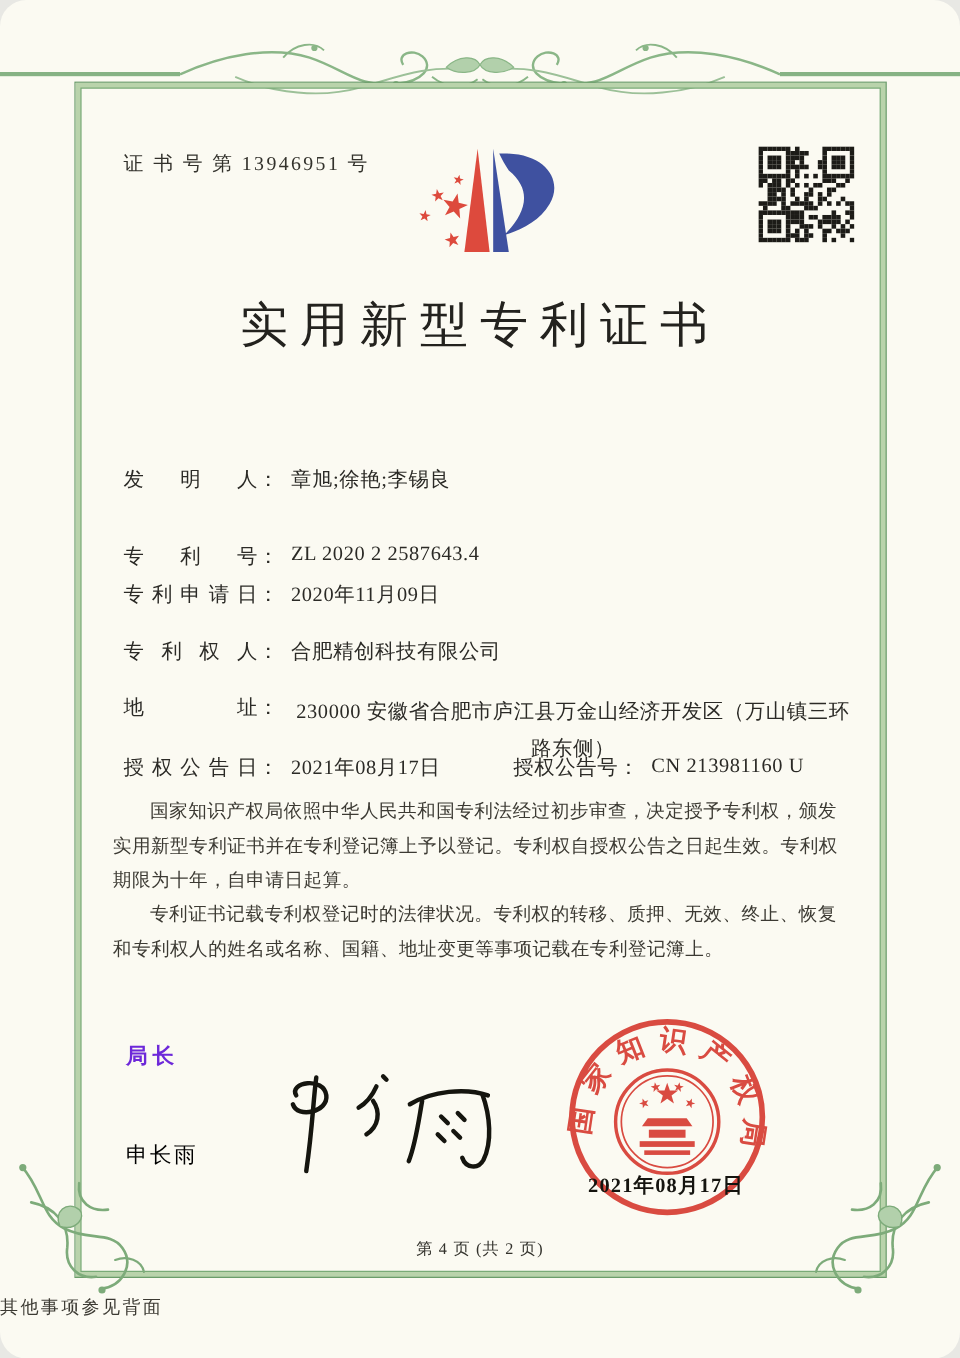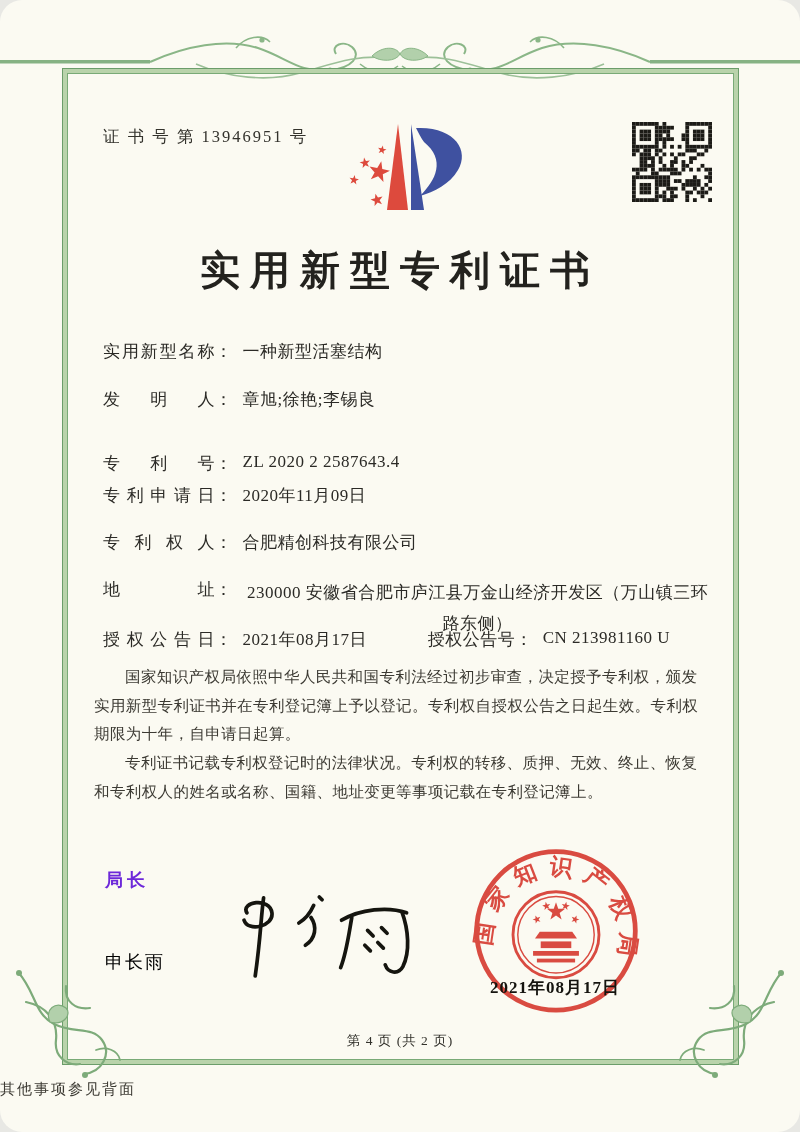--- a/index.html
+++ b/index.html
@@ -5,21 +5,21 @@
   html,body{margin:0;padding:0;background:#e8e8e4;}
   .page{position:relative;width:800px;height:1132px;background:#fbfaf2;overflow:hidden;
         font-family:"Liberation Serif","DejaVu Serif",serif;color:#2b2a26;border-radius:22px;}
   .abs{position:absolute;}
   
   .frame{position:absolute;left:62px;top:68px;width:675px;height:995px;
          border:1px solid #6b9d6a;
          box-shadow: inset 0 0 0 4px #b9d3ab, inset 0 0 0 5px #79aa77;}
   .cert-no{position:absolute;left:103px;top:126px;font-size:16.5px;letter-spacing:2px;color:#33322c;}
   .title{position:absolute;left:0;top:243px;width:100%;text-align:center;
-         font-size:40px;font-weight:bold;letter-spacing:10px;color:#23221e;}
+         font-size:40px;font-weight:normal;letter-spacing:10px;color:#23221e;}
   .row{position:absolute;left:103px;font-size:17px;letter-spacing:0.5px;white-space:nowrap;}
   .f-label{display:inline-block;width:112px;text-align:justify;text-align-last:justify;vertical-align:top;}
   .f-colon{vertical-align:top;}
   .f-value{margin-left:10px;vertical-align:top;}
   .addr{white-space:normal;}
   .addr .f-value{display:inline-block;width:470px;line-height:1.8;text-align:center;}
   .grant-group2{margin-left:56px;}
   .paras{position:absolute;left:94px;top:663px;width:618px;font-size:15.5px;
          line-height:1.85;color:#3c3a33;letter-spacing:0.4px;}
   .paras p{margin:0;text-indent:2em;}
@@ -306,23 +306,20 @@
       <rect x="32" y="80" width="4" height="4" fill="#1c1b17"></rect>
       <rect x="36" y="80" width="4" height="4" fill="#1c1b17"></rect>
       <rect x="40" y="80" width="4" height="4" fill="#1c1b17"></rect>
       <rect x="56" y="80" width="4" height="4" fill="#1c1b17"></rect>
       <rect x="64" y="80" width="4" height="4" fill="#1c1b17"></rect>
       <rect x="80" y="80" width="4" height="4" fill="#1c1b17"></rect>
     </svg>
 
   <div class="title">实用新型专利证书</div>
 
-  <div class="row" style="top:340px">
-    <span class="f-label">实用新型名称</span><span class="f-colon">：</span><span class="f-value">一种新型活塞结构</span>
-  </div>
   <div class="row" style="top:388px">
     <span class="f-label">发明人</span><span class="f-colon">：</span><span class="f-value">章旭;徐艳;李锡良</span>
   </div>
   <div class="row" style="top:452px">
     <span class="f-label">专利号</span><span class="f-colon">：</span><span class="f-value">ZL 2020 2 2587643.4</span>
   </div>
   <div class="row" style="top:484px">
     <span class="f-label">专利申请日</span><span class="f-colon">：</span><span class="f-value">2020年11月09日</span>
   </div>
   <div class="row" style="top:531px">

